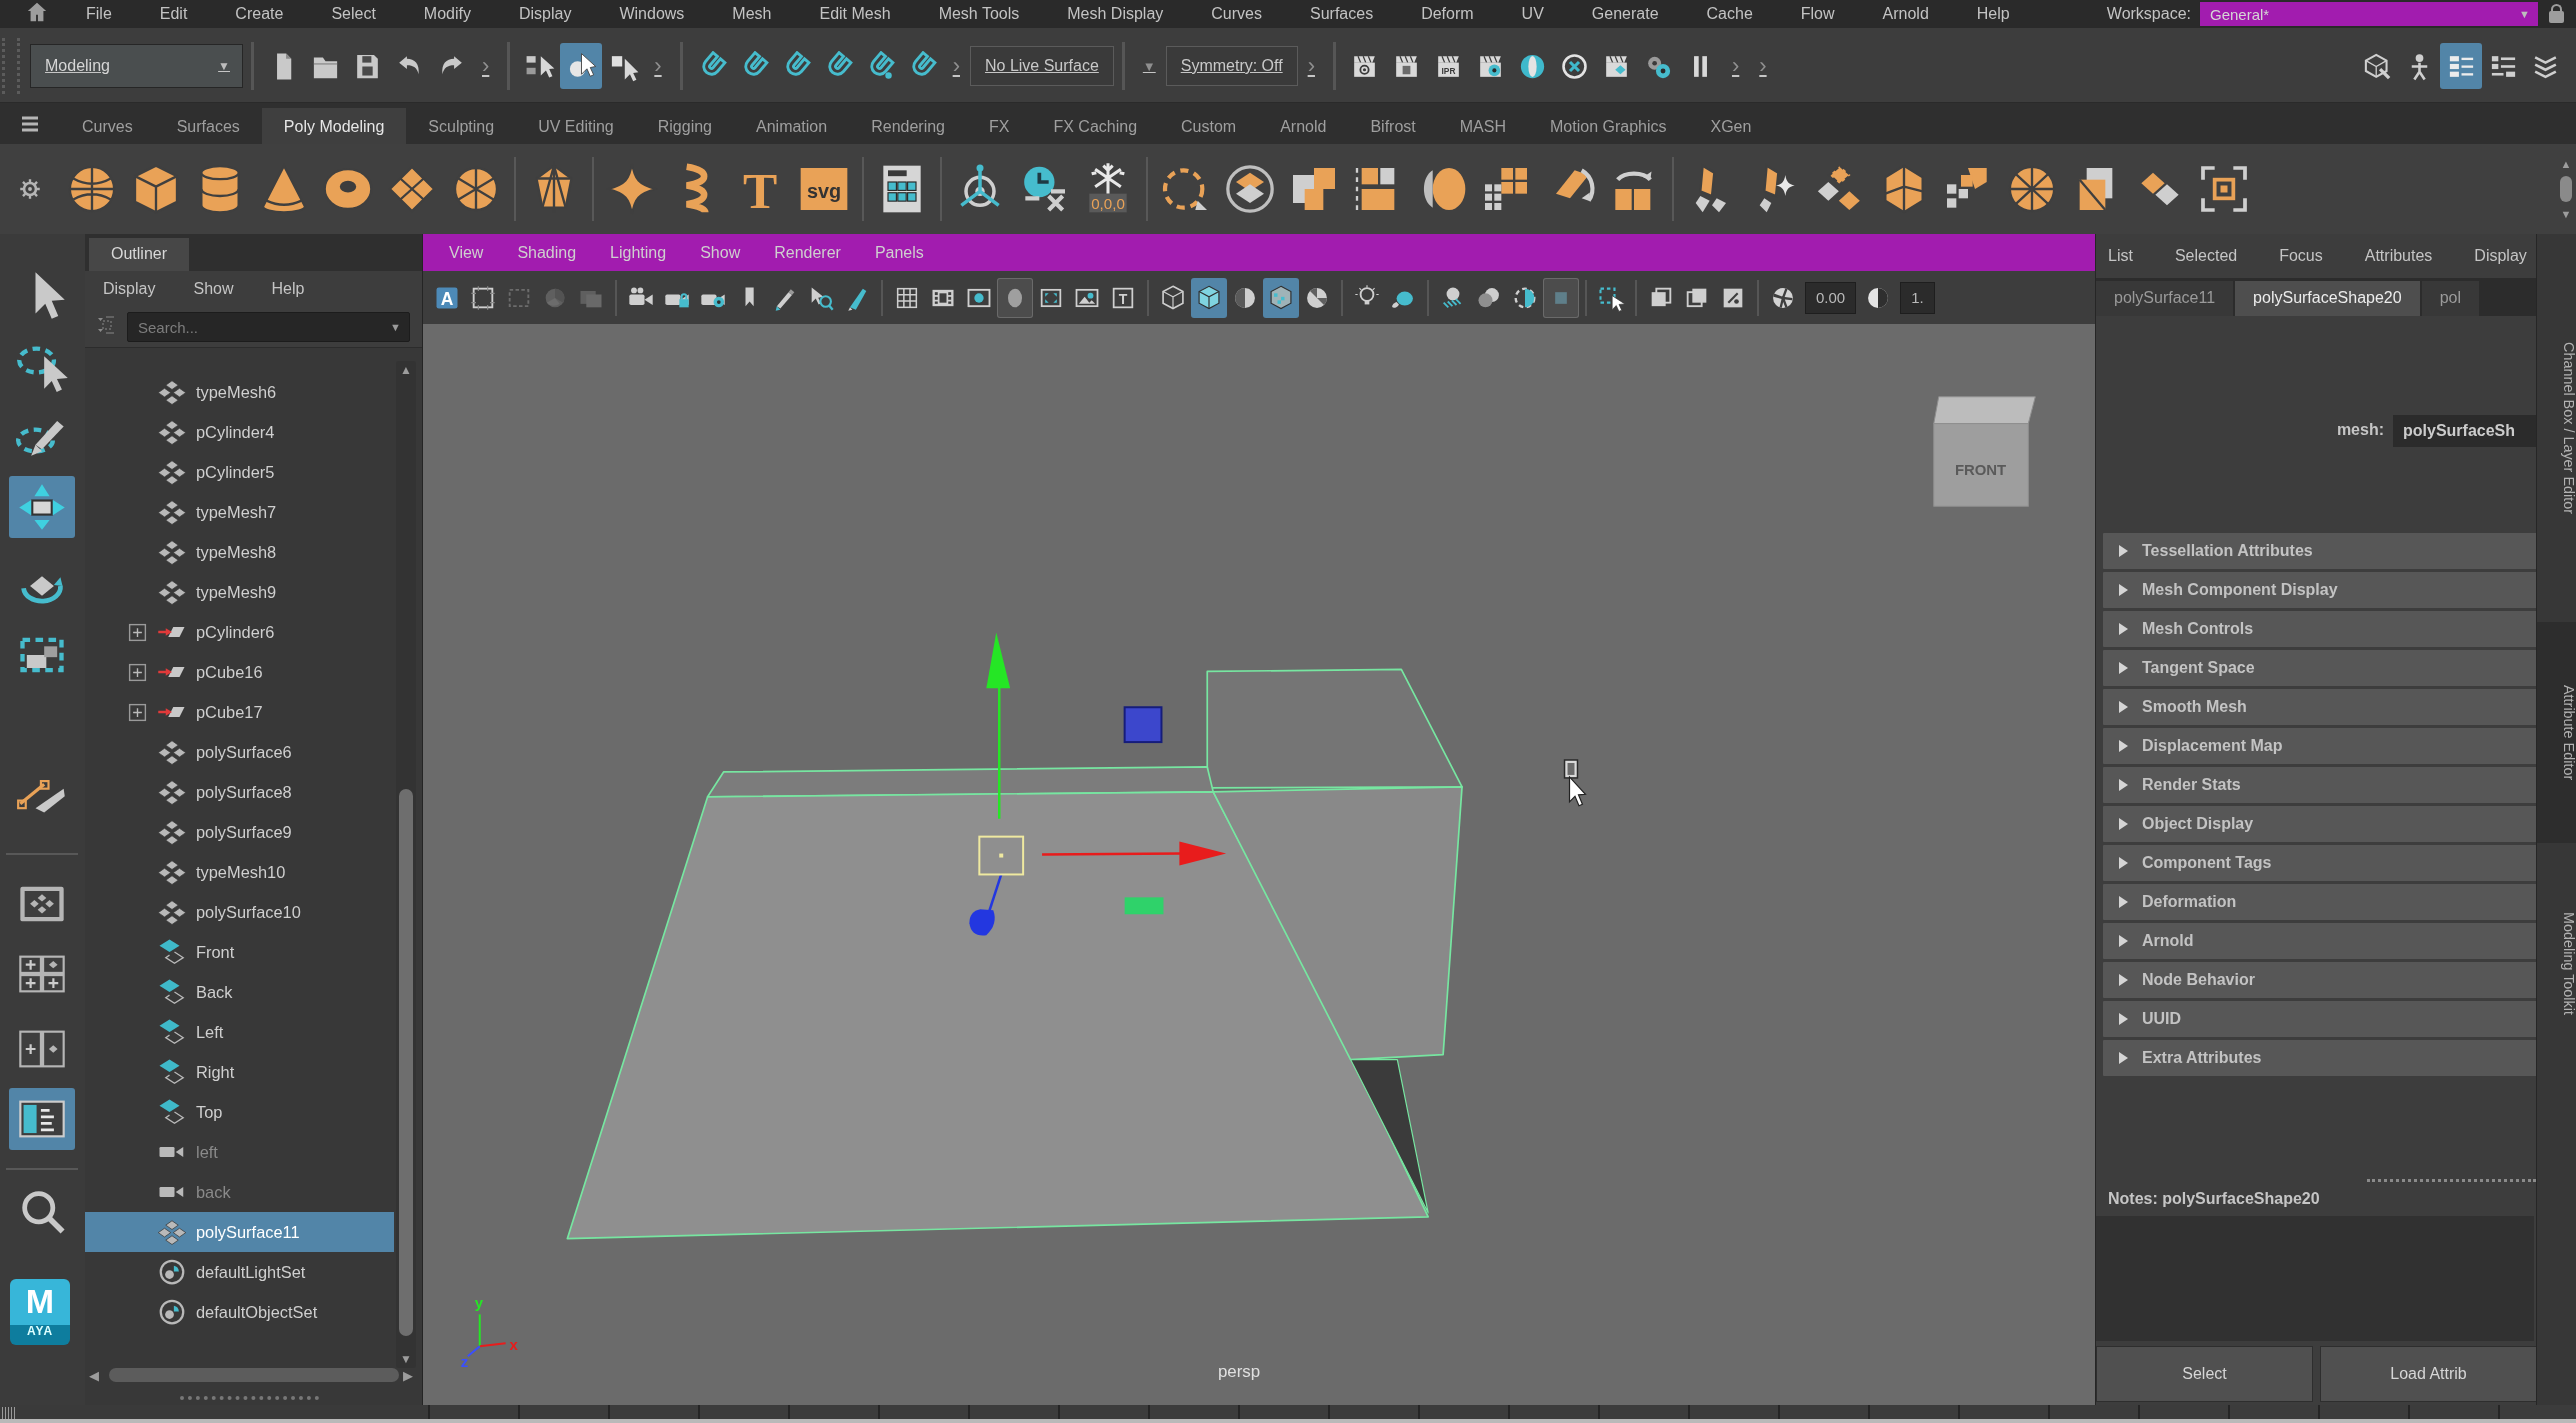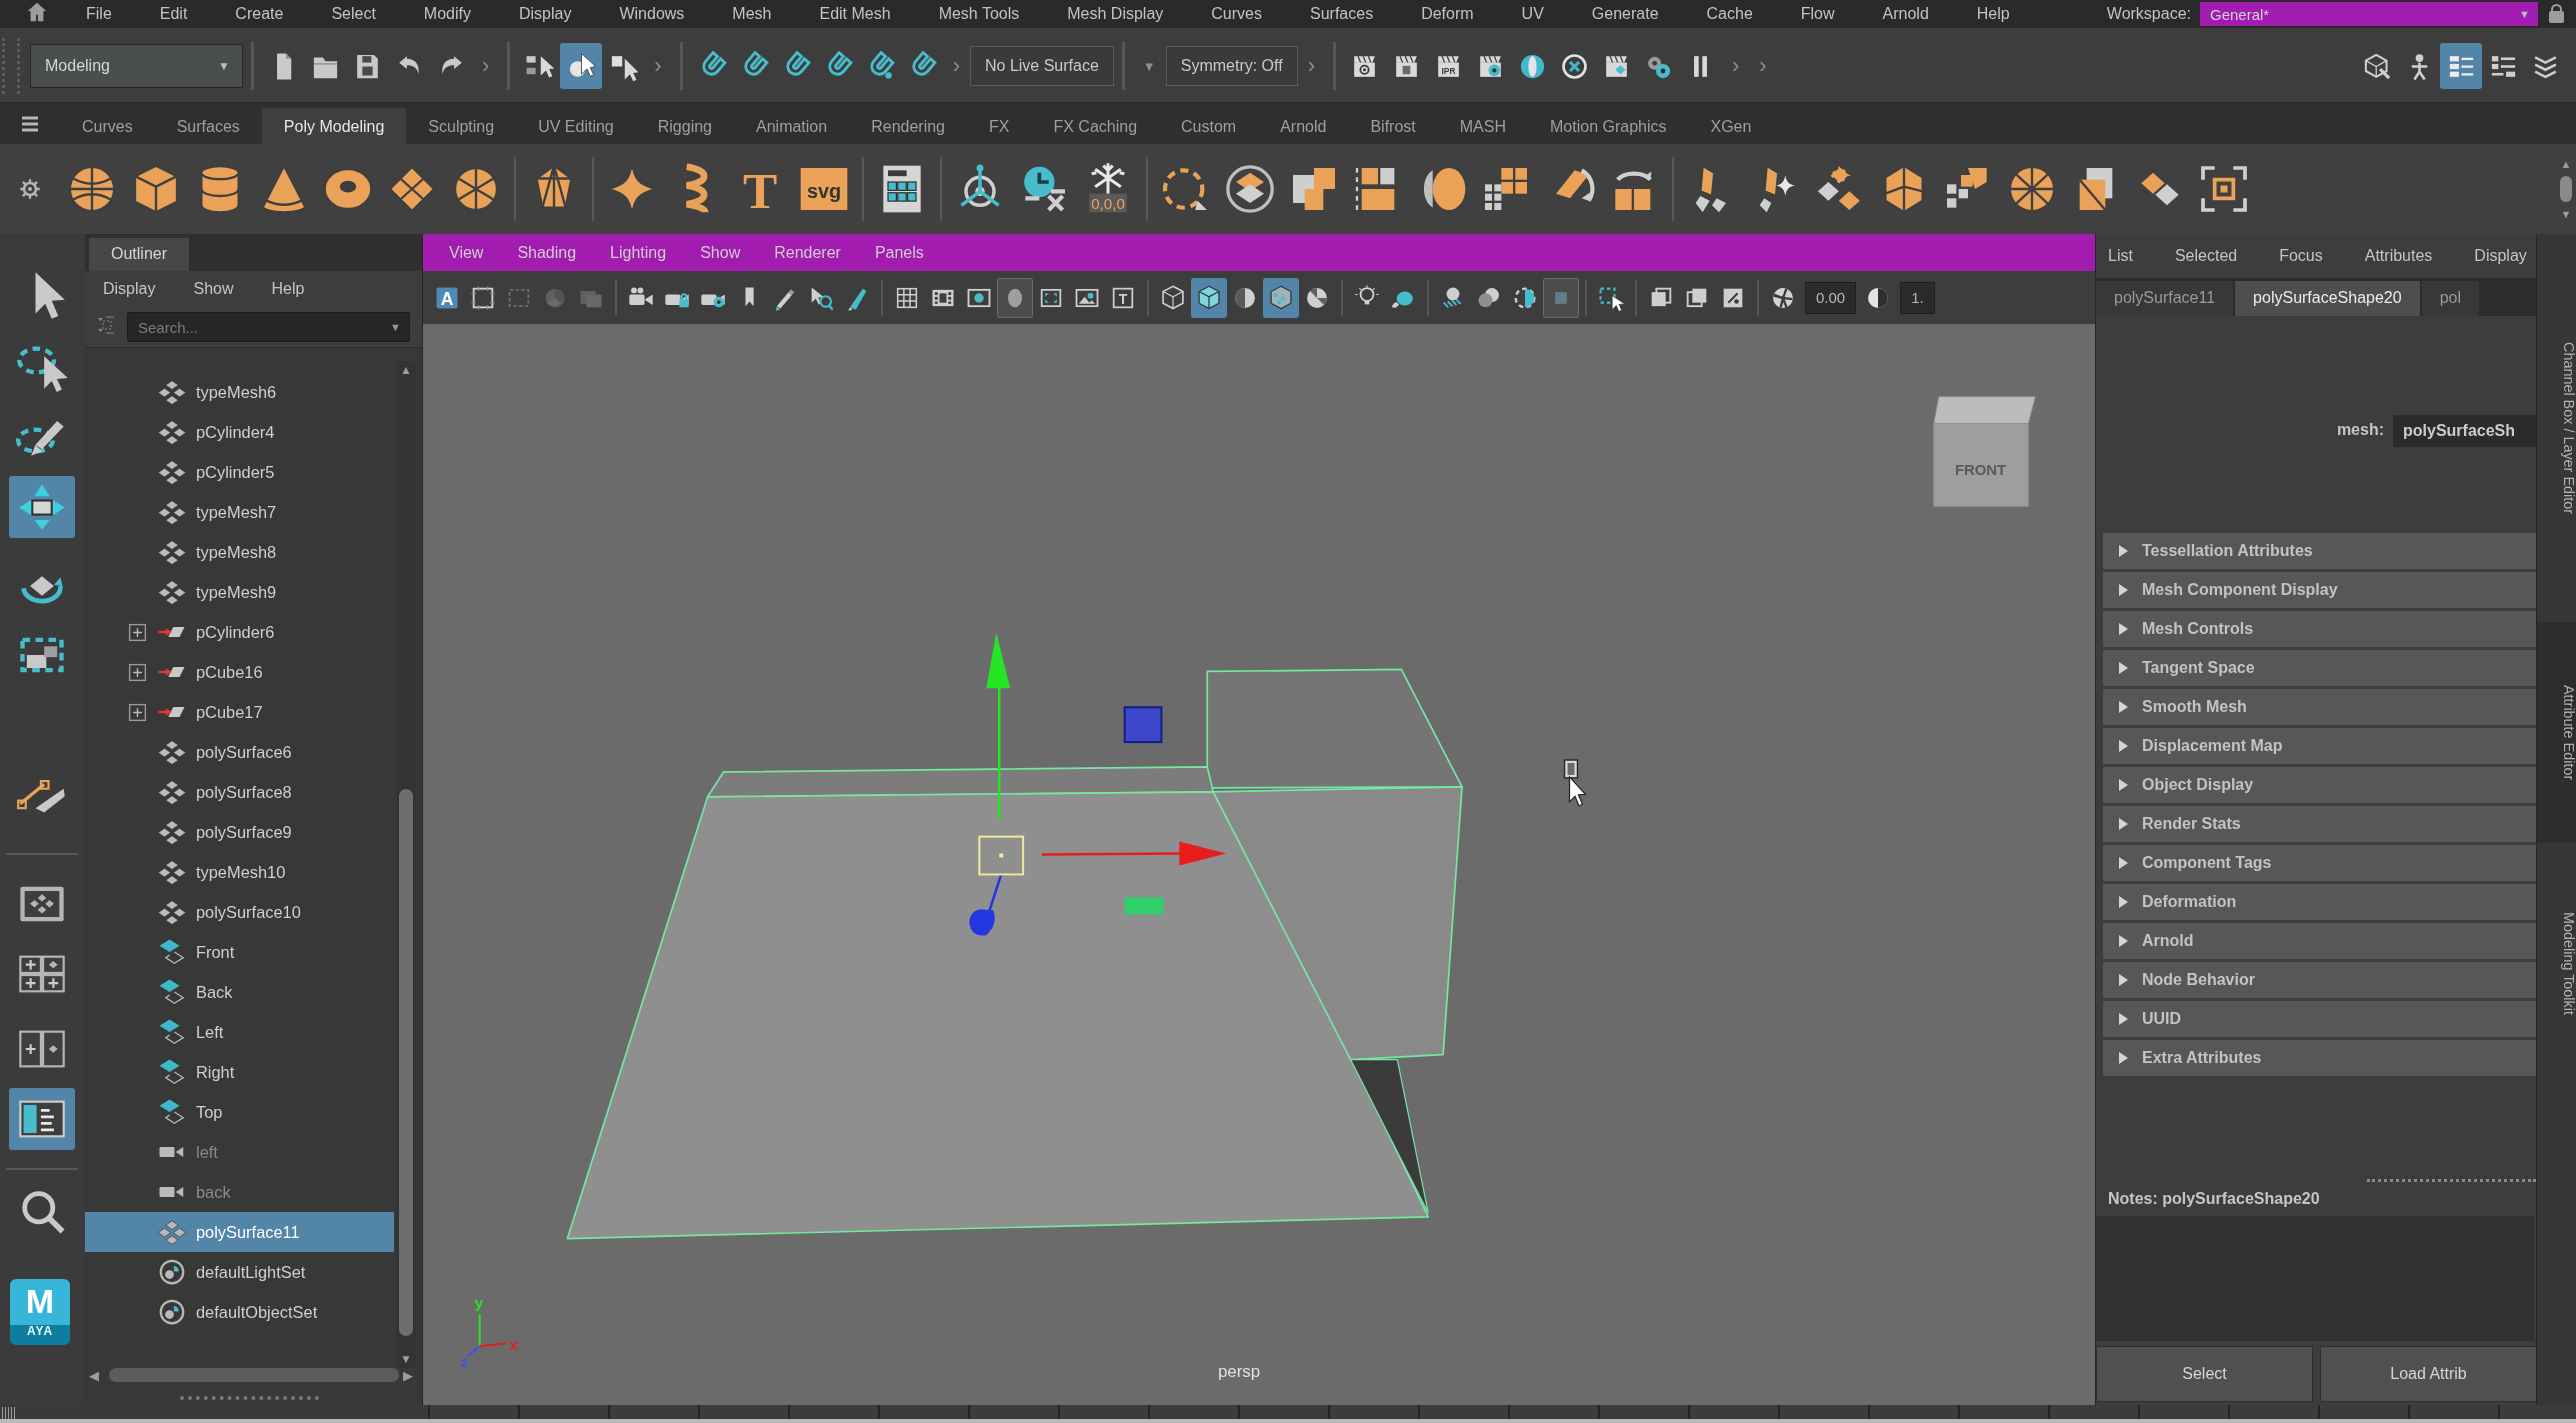--- a/index.html
+++ b/index.html
@@ -13,21 +13,21 @@
   .wswrap{margin-left:auto;display:flex;align-items:center;gap:8px;padding-right:6px;}
   .wslabel{font-size:16px;color:#c3c3c3;}
   .wsdd{width:328px;height:24px;background:#a21caf;border:1px solid #292929;display:flex;align-items:center;
         font-size:15px;color:#d5d5d5;padding-left:10px;}
   .wsdd .caret{margin-left:auto;margin-right:8px;color:#bdbdbd;font-size:11px;}
   .lock{position:relative;width:15px;height:12px;background:#9d9d9d;border-radius:2px;margin:6px 6px 0 2px;}
   .lock:before{content:"";position:absolute;left:2px;top:-7px;width:7px;height:7px;border:2.5px solid #9d9d9d;
                border-bottom:none;border-radius:6px 6px 0 0;}
   
   .statusline{position:absolute;left:0;top:28px;width:2576px;height:75px;background:#3d3d3d;
-              display:flex;align-items:center;border-bottom:1px solid #2a2a2a;padding-top:2px;box-sizing:border-box;}
+              display:flex;align-items:center;border-bottom:1px solid #2a2a2a;padding-top:2px;box-sizing:border-box;text-decoration:underline;}
   .grip{width:12px;height:56px;margin-left:2px;border-left:3px dotted #5c5c5c;border-right:3px dotted #5c5c5c;}
   .modedd{width:197px;height:42px;background:#4a4e4f;border:1px solid #262626;display:flex;align-items:center;
           margin-left:10px;font-size:16px;color:#d6d6d6;padding-left:14px;}
   .modedd .caret{margin-left:auto;margin-right:12px;color:#bdbdbd;font-size:12px;}
   .icon{display:inline-flex;align-items:center;justify-content:center;width:42px;height:46px;flex:0 0 auto;border-radius:3px;}
   .icon svg{width:31px;height:31px;}
   .icon.hl{background:#5285a8;}
   .icon.pressed{background:#4c4c4c;box-shadow:inset 0 0 0 1px #6a6a6a;}
   .icon.dim{opacity:.45;}
   .sepline{width:3px;height:48px;background:#565656;margin:0 8px;flex:0 0 auto;}
@@ -1405,25 +1405,25 @@
         <div class="aesec">
           <span class="tri"></span>
           <span class="st">Smooth Mesh</span>
         </div>
         <div class="aesec">
           <span class="tri"></span>
           <span class="st">Displacement Map</span>
         </div>
         <div class="aesec">
           <span class="tri"></span>
-          <span class="st">Object Display</span>
+          <span class="st">Render Stats</span>
         </div>
         <div class="aesec">
           <span class="tri"></span>
-          <span class="st">Render Stats</span>
+          <span class="st">Object Display</span>
         </div>
         <div class="aesec">
           <span class="tri"></span>
           <span class="st">Component Tags</span>
         </div>
         <div class="aesec">
           <span class="tri"></span>
           <span class="st">Deformation</span>
         </div>
         <div class="aesec">

